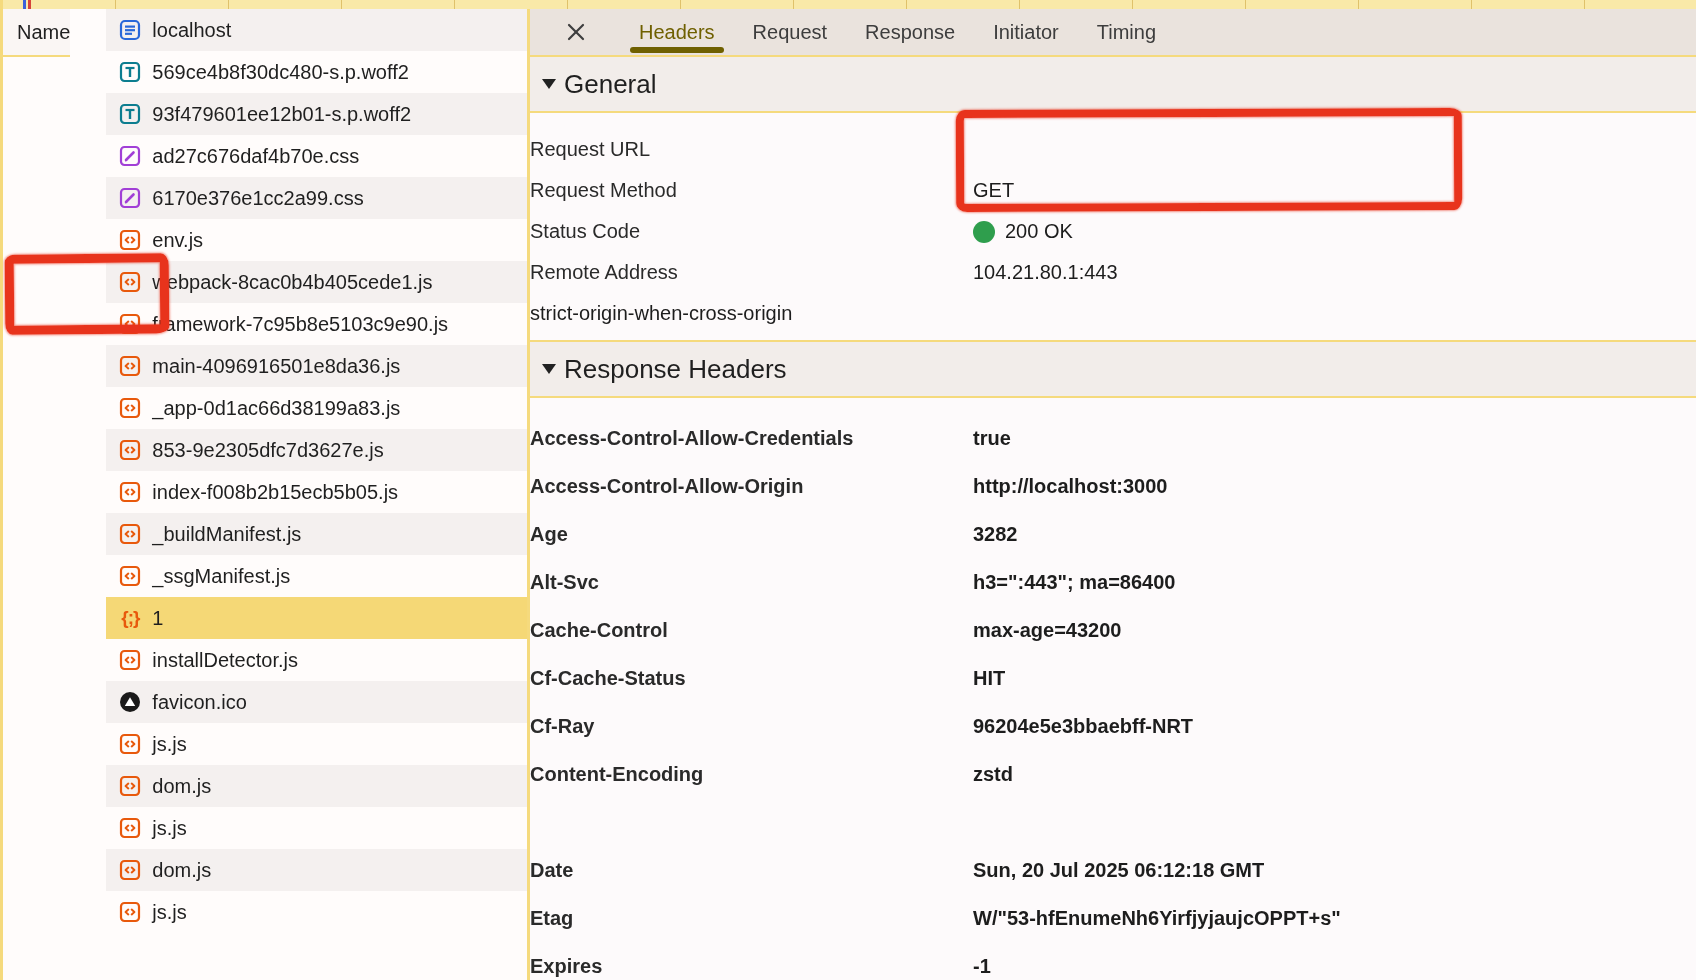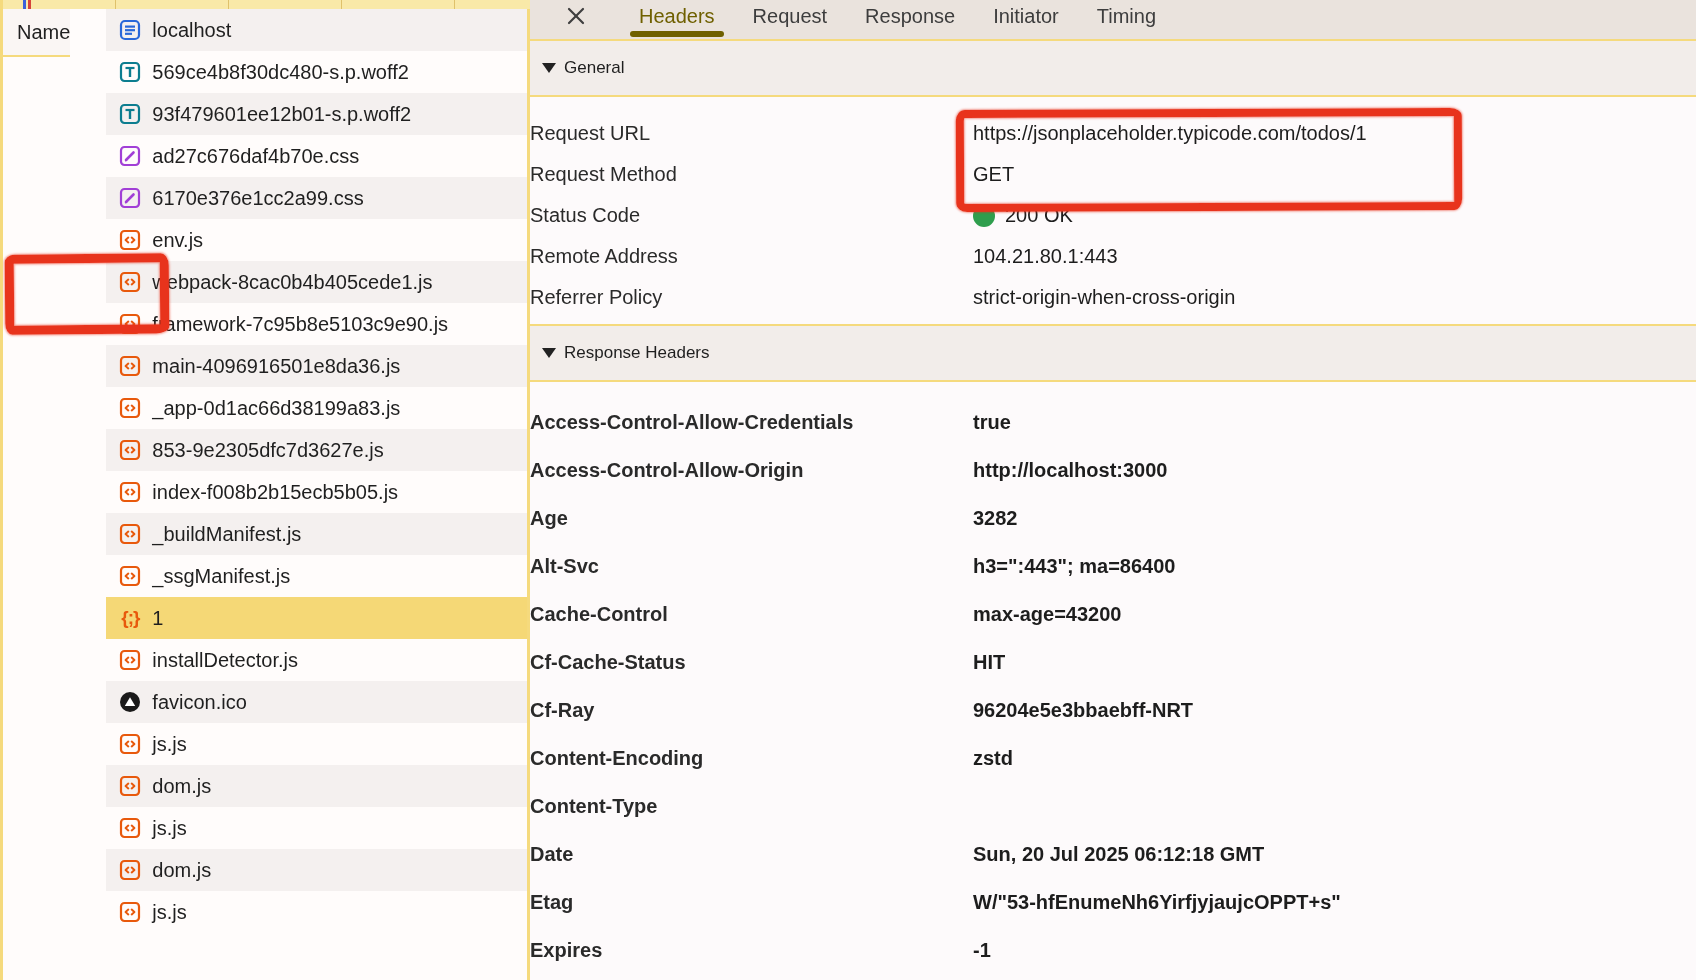--- a/index.html
+++ b/index.html
@@ -51,21 +51,21 @@
     margin-left:36px;
   }
   .req-row:nth-child(odd){background:#f4f0ef;}
   .req-row:nth-child(even){background:#fffcfb;}
   .req-row.selected{background:#f5d876;}
   .req-icon{width:24px;height:24px;margin-right:10px;display:inline-flex;align-items:center;justify-content:center;flex:none;}
   .req-icon svg{display:block;}
   .fetch-glyph{font-size:19px;font-weight:bold;color:#e8590c;letter-spacing:-1px;}
 
   
-  .right-panel{flex:1;background:#fdfafb;display:flex;flex-direction:column;justify-content:flex-end;}
+  .right-panel{flex:1;background:#fdfafb;display:flex;flex-direction:column;}
   .tabbar{
     height:46px;
     background:#eae3dd;
     border-bottom:2px solid #f5da7d;
     display:flex;align-items:center;
     padding-left:34px;
     position:relative;
   }
   .close-btn{width:24px;height:24px;margin-right:32px;display:inline-flex;align-items:center;justify-content:center;cursor:pointer;}
   .tab{
@@ -80,21 +80,21 @@
     position:absolute;left:-9px;right:-9px;bottom:2px;
     height:6px;border-radius:4px;background:#6f6000;
     z-index:3;
   }
   .section-header{
     height:54px;
     background:#f2edea;
     border-bottom:2px solid #f5da7d;
     display:flex;align-items:center;
     padding-left:12px;
-    font-size:17px;
+    font-size:26px;
   }
   .section + .section .section-header{border-top:2px solid #f5da7d;}
   .tri{
     width:0;height:0;margin-right:8px;
     border-left:7px solid transparent;
     border-right:7px solid transparent;
     border-top:10px solid #222222;
   }
   .section-body{padding:16px 0 6px 0;background:#fdfafb;}
   .kv-row{display:grid;grid-template-columns:443px 1fr;font-size:20px;}
@@ -379,39 +379,37 @@
         </div>
       <div id="sections">
           <section class="section general">
     <div class="section-header">
       <span class="tri"></span>
       <span class="section-title">General</span>
     </div>
     <div class="section-body">
               <div class="kv-row">
     <span class="kv-key">Request URL</span>
-    <span class="kv-value">https://jsonplaceholder.typicode.com/todos/1</span>
   </div>
               <div class="kv-row">
     <span class="kv-key">Request Method</span>
     <span class="kv-value">GET</span>
   </div>
               <div class="kv-row">
     <span class="kv-key">Status Code</span>
     <span class="kv-value">
                   <span class="status-dot" style="background: rgb(47, 158, 77);"></span>
                   <span>200 OK</span>
                 </span>
   </div>
               <div class="kv-row">
     <span class="kv-key">Remote Address</span>
     <span class="kv-value">104.21.80.1:443</span>
   </div>
               <div class="kv-row">
-    <span class="kv-key">Referrer Policy</span>
     <span class="kv-value">strict-origin-when-cross-origin</span>
   </div>
             </div>
   </section>
           <section class="section response">
     <div class="section-header">
       <span class="tri"></span>
       <span class="section-title">Response Headers</span>
     </div>
     <div class="section-body">
@@ -441,21 +439,20 @@
   </div>
               <div class="kv-row">
     <span class="kv-key">Cf-Ray</span>
     <span class="kv-value">96204e5e3bbaebff-NRT</span>
   </div>
               <div class="kv-row">
     <span class="kv-key">Content-Encoding</span>
     <span class="kv-value">zstd</span>
   </div>
               <div class="kv-row">
-    <span class="kv-key">Content-Type</span>
   </div>
               <div class="kv-row">
     <span class="kv-key">Date</span>
     <span class="kv-value">Sun, 20 Jul 2025 06:12:18 GMT</span>
   </div>
               <div class="kv-row">
     <span class="kv-key">Etag</span>
     <span class="kv-value">W/"53-hfEnumeNh6YirfjyjaujcOPPT+s"</span>
   </div>
               <div class="kv-row">

